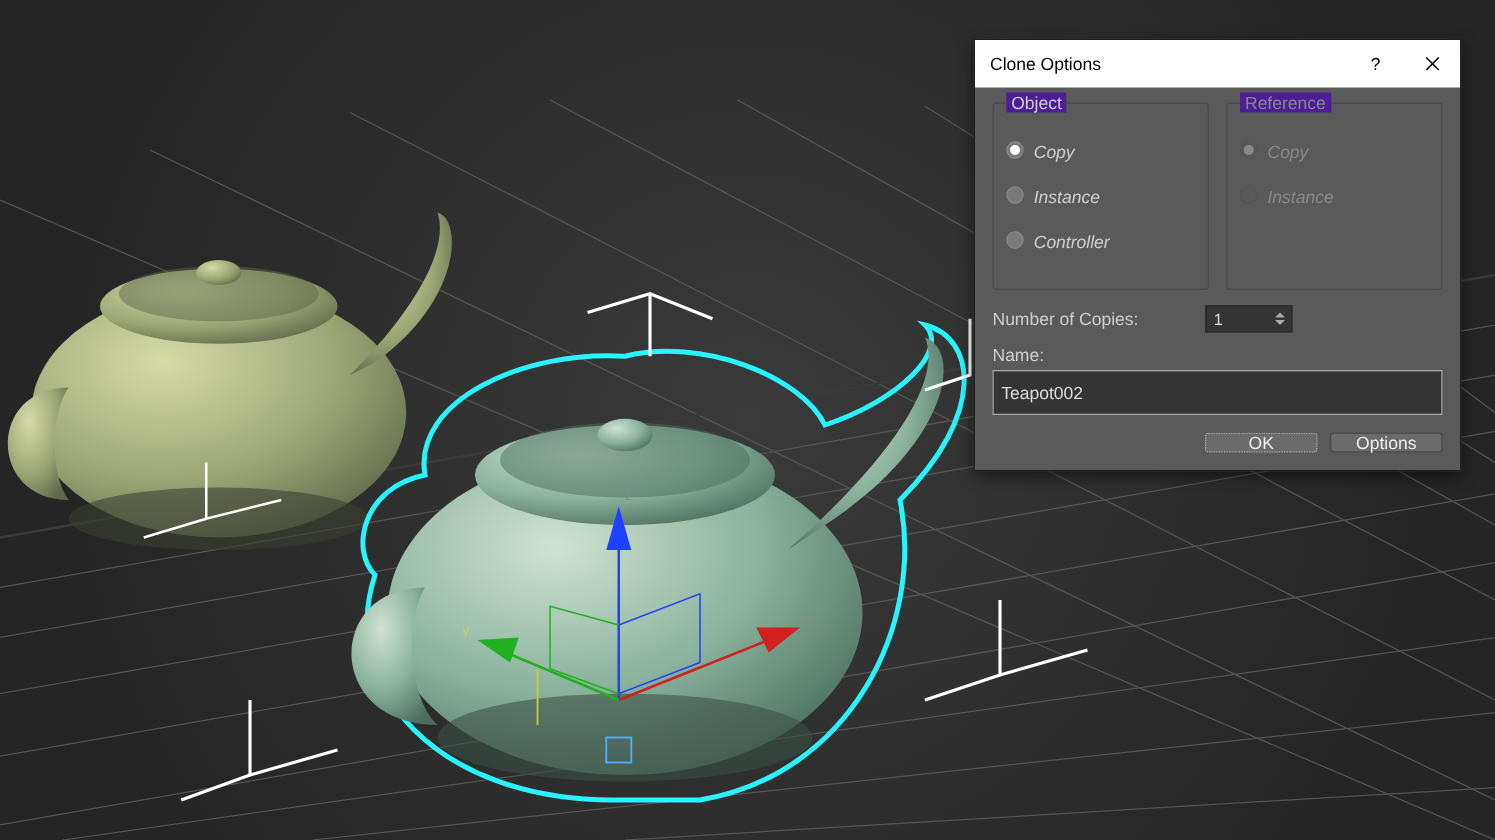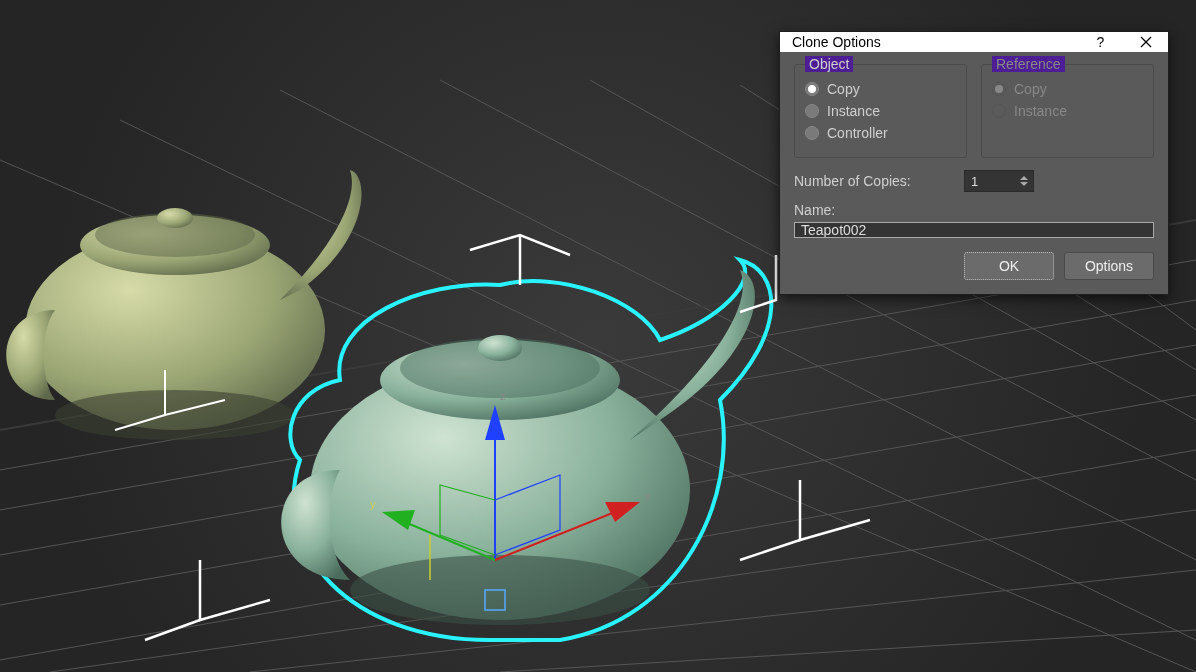--- a/index.html
+++ b/index.html
@@ -28,21 +28,21 @@
       position: absolute;
       top: 31px;
       left: 779px;
       width: 390px;
       background: #5a5a5a;
       border: 1px solid #1e1e1e;
       box-shadow: 0 4px 12px rgba(0,0,0,0.6);
     }
     .titlebar {
       background: #ffffff;
-      height: 20px;
+      height: 38px;
       display: flex;
       align-items: center;
       padding-left: 12px;
       color: #000;
       font-size: 14px;
     }
     .titlebar-spacer { flex: 1; }
     .title-btn {
       width: 45px;
       height: 34px;
@@ -72,24 +72,25 @@
     .group-label {
       position: absolute;
       top: -9px;
       left: 10px;
       background: #4c1d95;
       padding: 0 4px;
       font-size: 14px;
     }
     .radio-row {
       display: flex;
-      align-items: center;
+      align-items: flex-start;
       gap: 8px;
-      margin: 6px 0;
+      margin: 20px 0;
       cursor: pointer;
+      font-style: italic;
     }
     .radio {
       width: 14px;
       height: 14px;
       border-radius: 50%;
       border: 1px solid #888;
       background: #7a7a7a;
       display: flex;
       align-items: center;
       justify-content: center;
@@ -142,36 +143,36 @@
       border-left: 4px solid transparent;
       border-right: 4px solid transparent;
       margin: 1px auto;
     }
     .spinner .arrows .up { border-bottom: 4px solid #aaa; }
     .spinner .arrows .down { border-top: 4px solid #aaa; }
     .text-input {
       background: #343434;
       border: 1px solid #aaa;
       color: #ddd;
-      height: 16px;
+      height: 36px;
       padding: 0 6px;
       font-size: 14px;
       width: 100%;
     }
     .buttons {
       display: flex;
       justify-content: flex-end;
       gap: 10px;
       margin-top: 14px;
     }
     .btn {
       background: #6b6b6b;
       border: 1px solid #4a4a4a;
       color: #eee;
-      height: 28px;
+      height: 16px;
       min-width: 90px;
       border-radius: 3px;
       font-size: 14px;
       display: inline-flex;
       align-items: center;
       justify-content: center;
       cursor: pointer;
     }
     .btn.default {
       border: 1px dotted #bbb;

